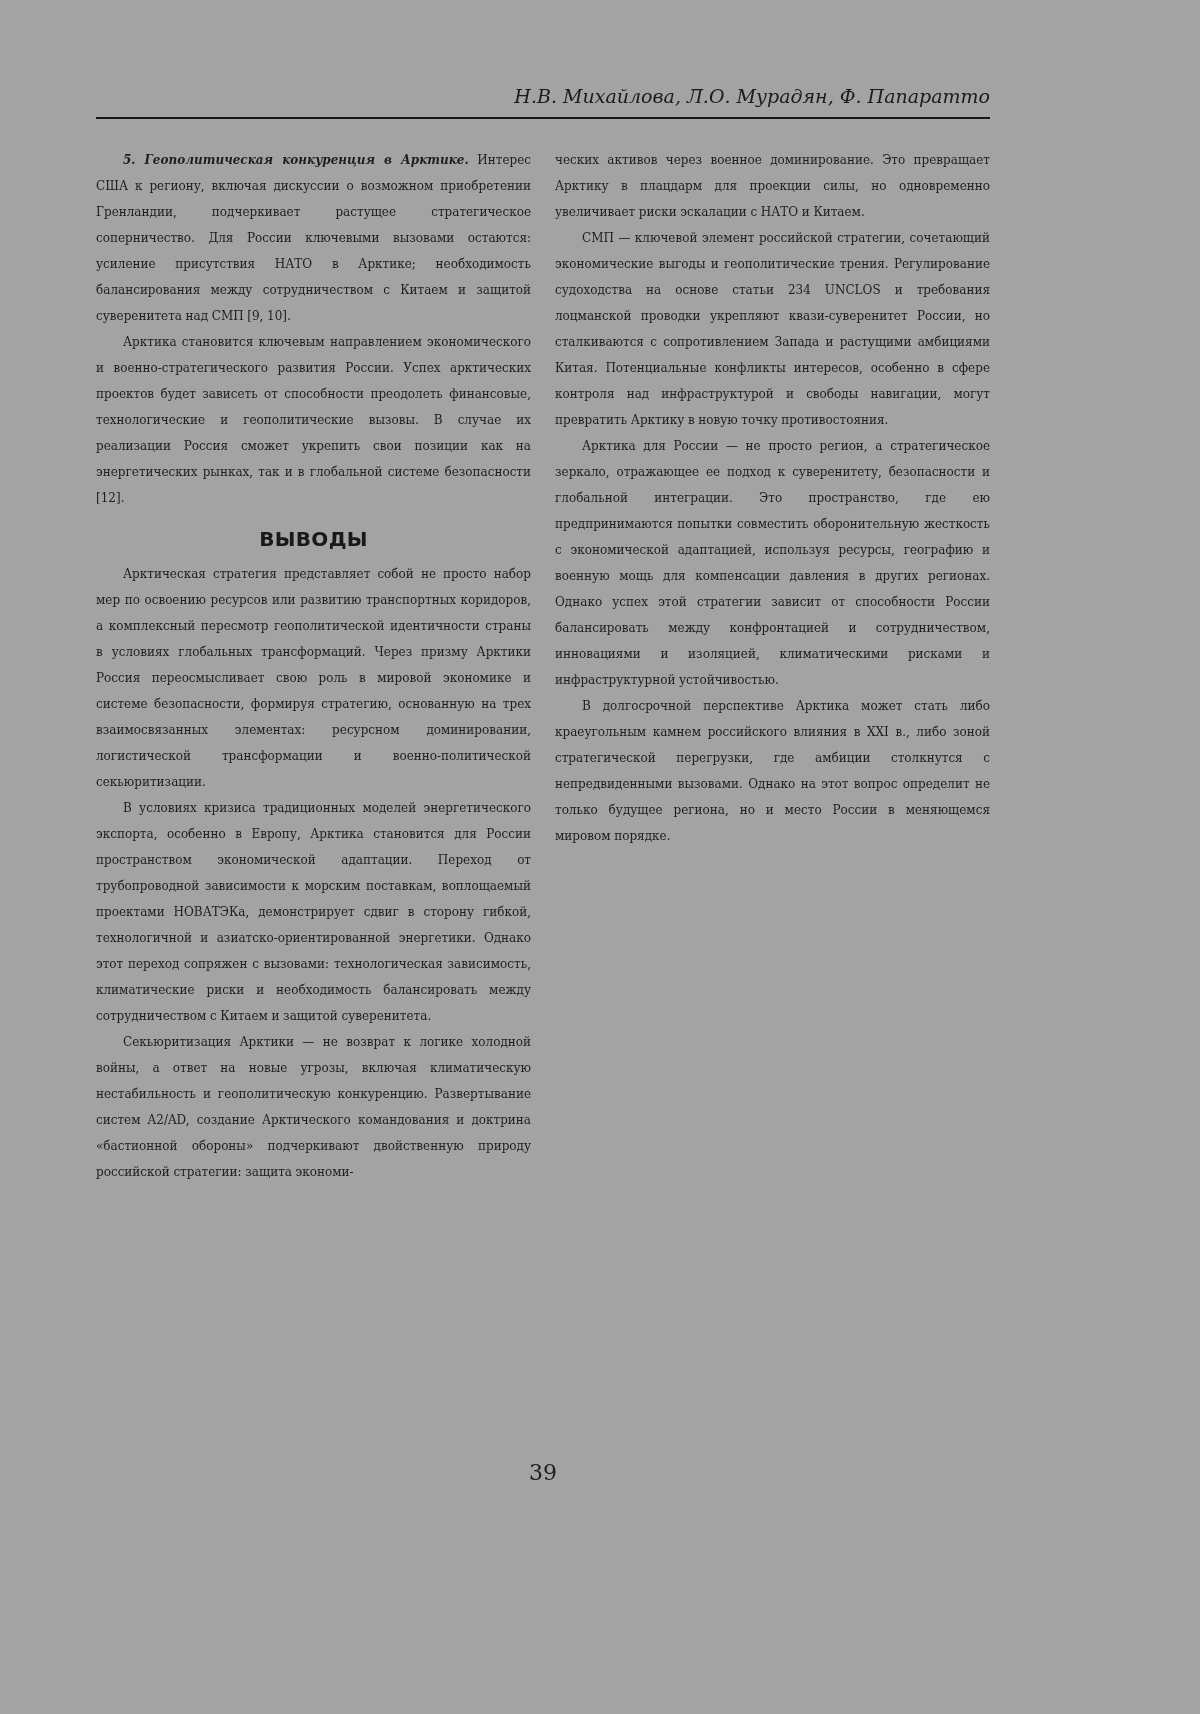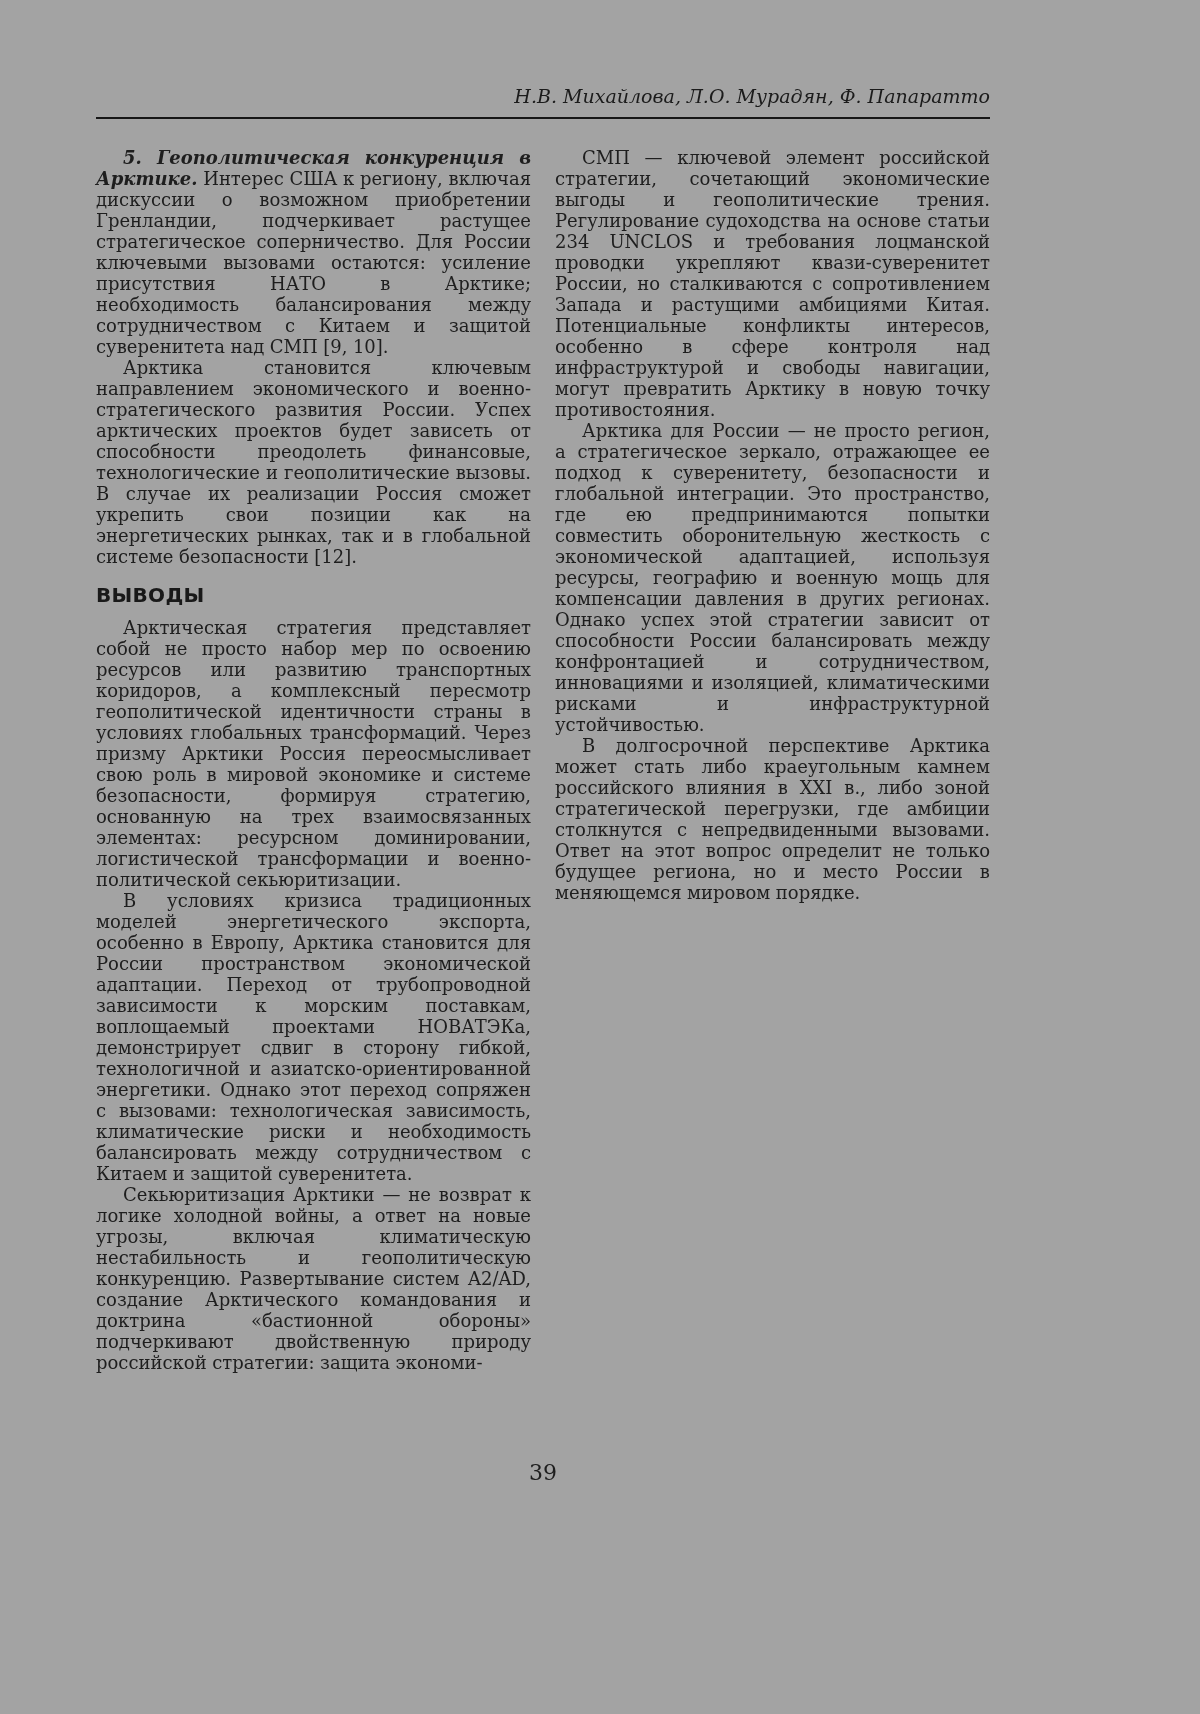--- a/index.html
+++ b/index.html
@@ -25,36 +25,37 @@
     background:#161616;
     margin-top:9px;
   }
   .columns {
     display:flex;
     gap:24px;
     margin-top:28px;
   }
   .col { width:435px; }
   .para {
-    font-size:18px;
-    line-height:21px;
+    font-size:12px;
+    line-height:26px;
     text-align:justify;
     text-indent:27px;
     hyphens:auto;
     -webkit-hyphens:auto;
     word-spacing:-0.2px;
   }
   .para.no-indent { text-indent:0; }
   .lead { font-weight:bold; font-style:italic; }
   .bullet-glyph { margin-right:10px; }
   .subheading {
     font-family:"DejaVu Sans","Liberation Sans",sans-serif;
     font-weight:bold;
     font-size:20px;
     line-height:26px;
+    text-align:center;
     letter-spacing:0.3px;
     color:#191919;
   }
   .conclusions-heading { margin:15px 0 9px 0; }
   .page-number {
     position:absolute;
     left:96px;
     width:894px;
     top:1460px;
     text-align:center;
@@ -77,24 +78,25 @@
     <section class="col">
       <p class="para"><span class="lead">5. Геополитическая конкуренция в Арктике.</span><span> Интерес США к региону, включая дискуссии о возможном приобретении Гренландии, подчеркивает растущее стратегическое соперничество. Для России ключевыми вызовами остаются: усиление присутствия НАТО в Арктике; необходимость балансирования между сотрудничеством с Китаем и защитой суверенитета над СМП [9, 10].</span></p>
       <p class="para">Арктика становится ключевым направлением экономического и военно-стратегического развития России. Успех арктических проектов будет зависеть от способности преодолеть финансовые, технологические и геополитические вызовы. В случае их реализации Россия сможет укрепить свои позиции как на энергетических рынках, так и в глобальной системе безопасности [12].</p>
       <h2 class="subheading conclusions-heading">ВЫВОДЫ</h2>
       <p class="para">Арктическая стратегия представляет собой не просто набор мер по освоению ресурсов или развитию транспортных коридоров, а комплексный пересмотр геополитической идентичности страны в условиях глобальных трансформаций. Через призму Арктики Россия переосмысливает свою роль в мировой экономике и системе безопасности, формируя стратегию, основанную на трех взаимосвязанных элементах: ресурсном доминировании, логистической трансформации и военно-политической секьюритизации.</p>
       <p class="para">В условиях кризиса традиционных моделей энергетического экспорта, особенно в Европу, Арктика становится для России пространством экономической адаптации. Переход от трубопроводной зависимости к морским поставкам, воплощаемый проектами НОВАТЭКа, демонстрирует сдвиг в сторону гибкой, технологичной и азиатско-ориентированной энергетики. Однако этот переход сопряжен с вызовами: технологическая зависимость, климатические риски и необходимость балансировать между сотрудничеством с Китаем и защитой суверенитета.</p>
       <p class="para">Секьюритизация Арктики — не возврат к логике холодной войны, а ответ на новые угрозы, включая климатическую нестабильность и геополитическую конкуренцию. Развертывание систем A2/AD, создание Арктического командования и доктрина «бастионной обороны» подчеркивают двойственную природу российской стратегии: защита экономи-</p>
     </section>
 
     <section class="col">
+      <p class="para no-indent">ческих активов через военное доминирование. Это превращает Арктику в плацдарм для проекции силы, но одновременно увеличивает риски эскалации с НАТО и Китаем.</p>
       <p class="para">СМП — ключевой элемент российской стратегии, сочетающий экономические выгоды и геополитические трения. Регулирование судоходства на основе статьи 234 UNCLOS и требования лоцманской проводки укрепляют квази-суверенитет России, но сталкиваются с сопротивлением Запада и растущими амбициями Китая. Потенциальные конфликты интересов, особенно в сфере контроля над инфраструктурой и свободы навигации, могут превратить Арктику в новую точку противостояния.</p>
 
 
       <p class="para">Арктика для России — не просто регион, а стратегическое зеркало, отражающее ее подход к суверенитету, безопасности и глобальной интеграции. Это пространство, где ею предпринимаются попытки совместить оборонительную жесткость с экономической адаптацией, используя ресурсы, географию и военную мощь для компенсации давления в других регионах. Однако успех этой стратегии зависит от способности России балансировать между конфронтацией и сотрудничеством, инновациями и изоляцией, климатическими рисками и инфраструктурной устойчивостью.</p>
-      <p class="para">В долгосрочной перспективе Арктика может стать либо краеугольным камнем российского влияния в XXI в., либо зоной стратегической перегрузки, где амбиции столкнутся с непредвиденными вызовами. Ответ на этот вопрос определит не только будущее региона, но и место России в меняющемся мировом порядке.</p>
+      <p class="para">В долгосрочной перспективе Арктика может стать либо краеугольным камнем российского влияния в XXI в., либо зоной стратегической перегрузки, где амбиции столкнутся с непредвиденными вызовами. Однако на этот вопрос определит не только будущее региона, но и место России в меняющемся мировом порядке.</p>
     </section>
 
   </main>
 
   <div class="page-number">39</div>
 
 </div>
 
 </body></html>

